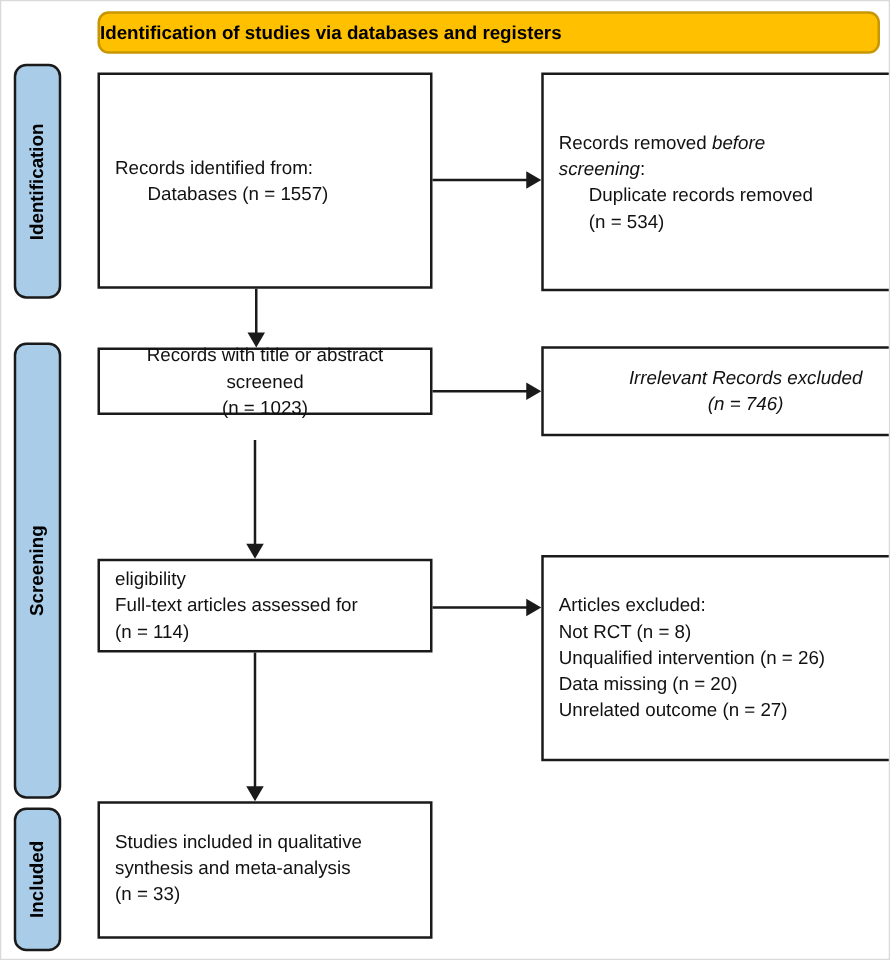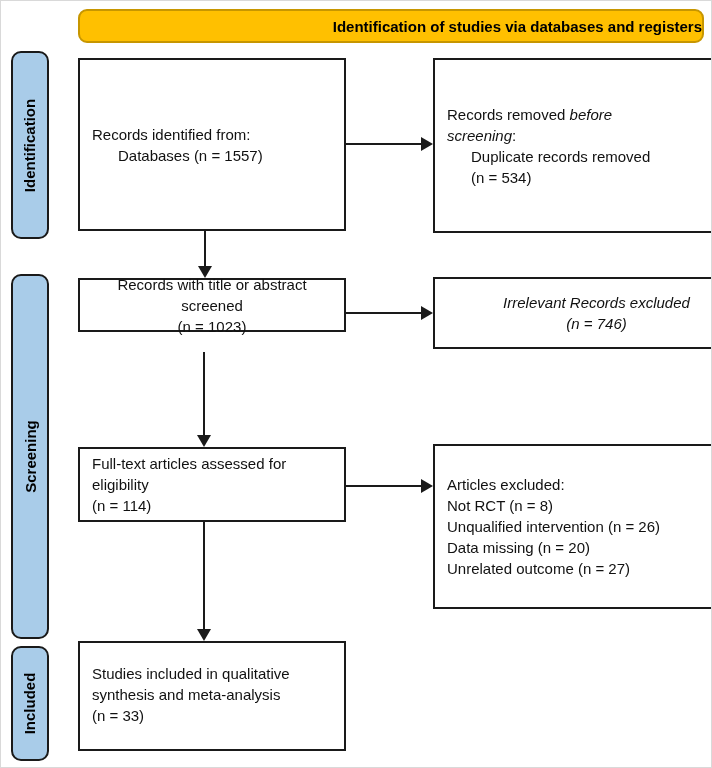--- a/index.html
+++ b/index.html
@@ -18,21 +18,21 @@
   }
 
   
   .banner {
     position: absolute;
     left: 77px; top: 8px;
     width: 626px; height: 34px;
     background: #FFC000;
     border: 2px solid #C79600;
     border-radius: 9px;
-    display: flex; align-items: center; justify-content: flex-end;
+    display: flex; align-items: center; justify-content: flex-start;
     font-weight: bold; font-size: 15px; color: #000;
   }
 
   
   .stage {
     position: absolute;
     left: 10px; width: 38px;
     background: #A9CCE9;
     border: 2px solid #1a1a1a;
     border-radius: 10px;
@@ -138,22 +138,22 @@
     <div>screened</div>
     <div>(n = 1023)</div>
   </div>
 
   <div class="fbox col-right box-irrelevant">
     <div>Irrelevant Records excluded</div>
     <div>(n = 746)</div>
   </div>
 
   <div class="fbox col-left box-fulltext">
+    <div>eligibility</div>
     <div>Full-text articles assessed for</div>
-    <div>eligibility</div>
     <div>(n = 114)</div>
   </div>
 
   <div class="fbox col-right box-articles-excluded">
     <div>Articles excluded:</div>
     <div>Not RCT (n = 8)</div>
     <div>Unqualified intervention (n = 26)</div>
     <div>Data missing (n = 20)</div>
     <div>Unrelated outcome (n = 27)</div>
   </div>

